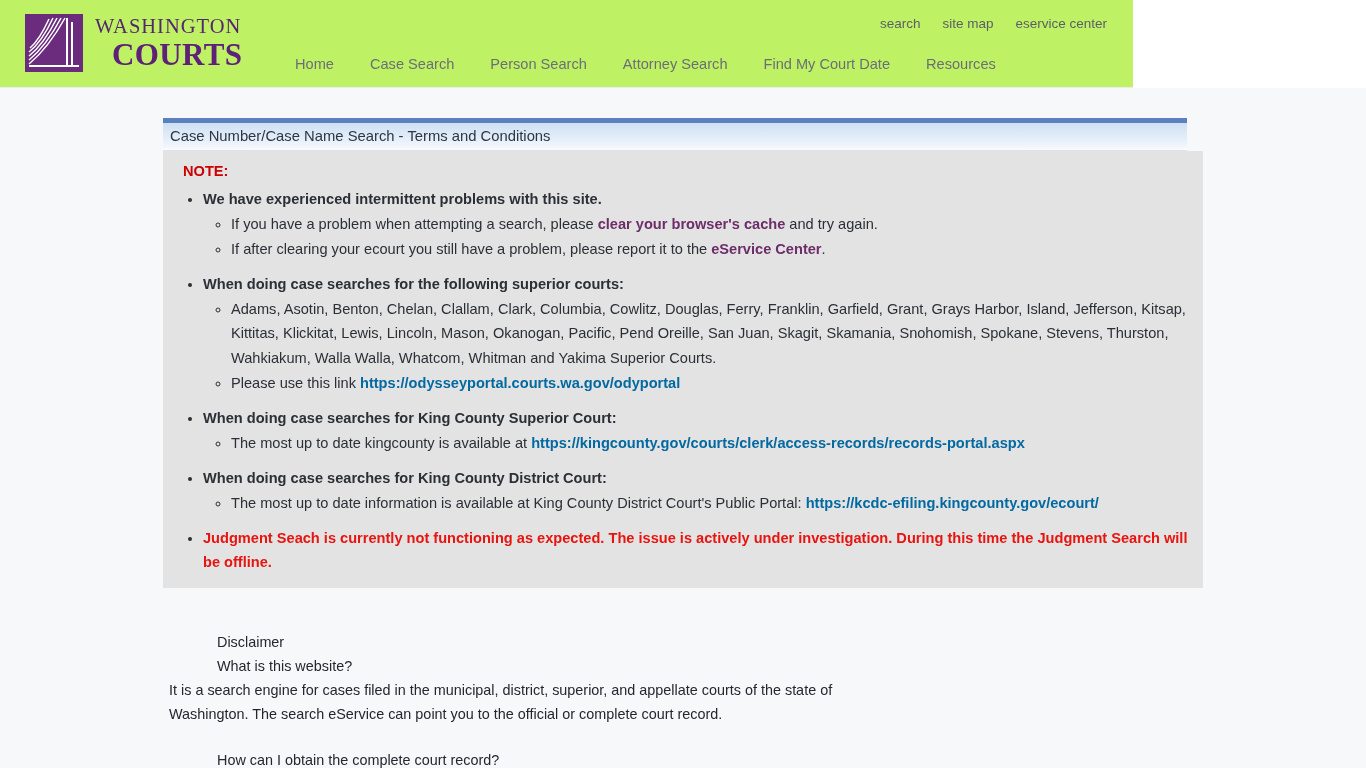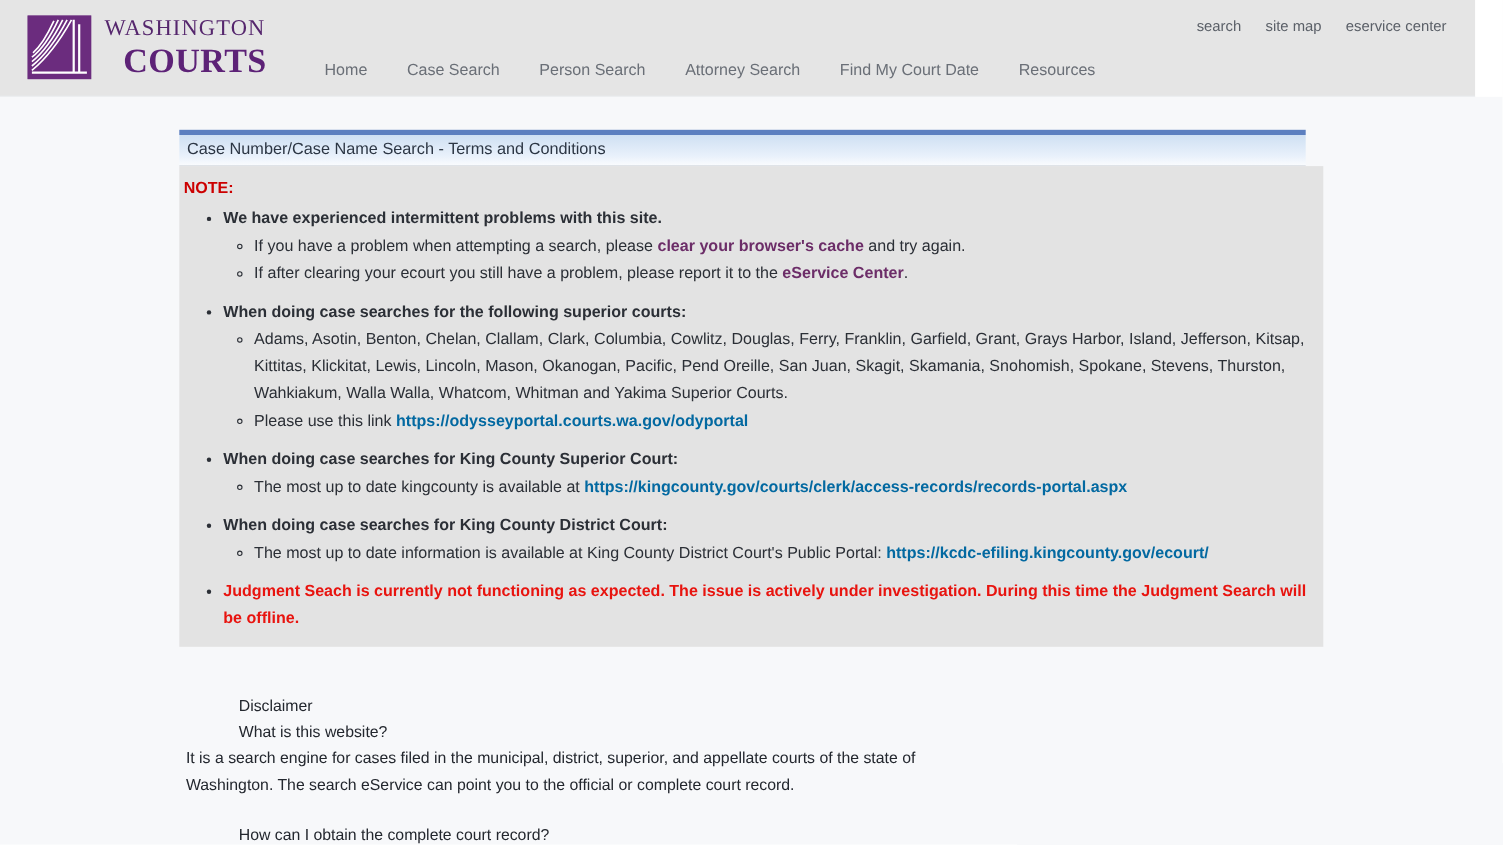--- a/index.html
+++ b/index.html
@@ -7,23 +7,23 @@
     margin: 0; padding: 0;
     width: 1366px; height: 768px;
     overflow: hidden;
     background: #ffffff;
     font-family: "Liberation Sans", sans-serif;
   }
 
   
   #site-header {
     position: relative;
-    width: 1341px;
+    width: 1133px;
     height: 88px;
-    background: #e5e5e5;
+    background: #bef264;
     border-bottom: 1px solid #e9ebef;
   }
   #brand {
     position: absolute;
     left: 25px;
     top: 14px;
     display: flex;
     align-items: center;
     gap: 12px;
   }
@@ -121,21 +121,21 @@
     background: #e3e3e3;
     padding: 8px 0 14px 0;
     font-size: 14.6px;
     color: #2b2f36;
     line-height: 1.65;
   }
   #note-label {
     color: #cc0000;
     font-weight: bold;
     font-size: 14.6px;
-    padding-left: 4px;
+    padding-left: 20px;
   }
 
   ul.lvl1 {
     margin: 2px 0 0 0;
     padding-left: 40px;
     list-style: disc;
   }
   ul.lvl1 > li {
     margin: 0 0 0 0;
     padding-top: 2px;

